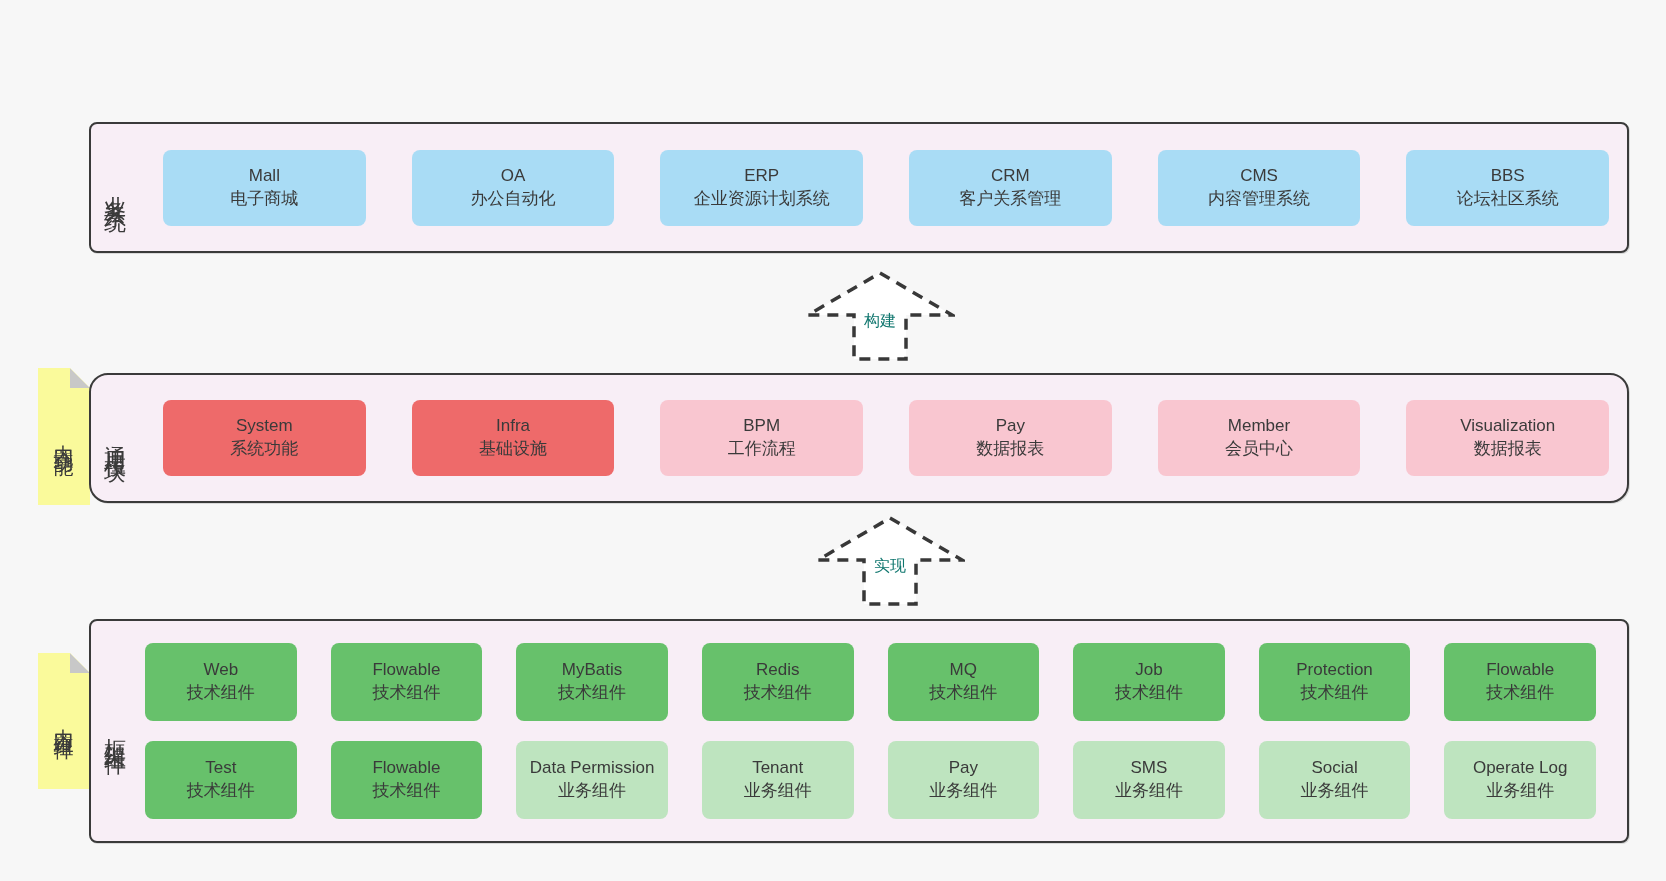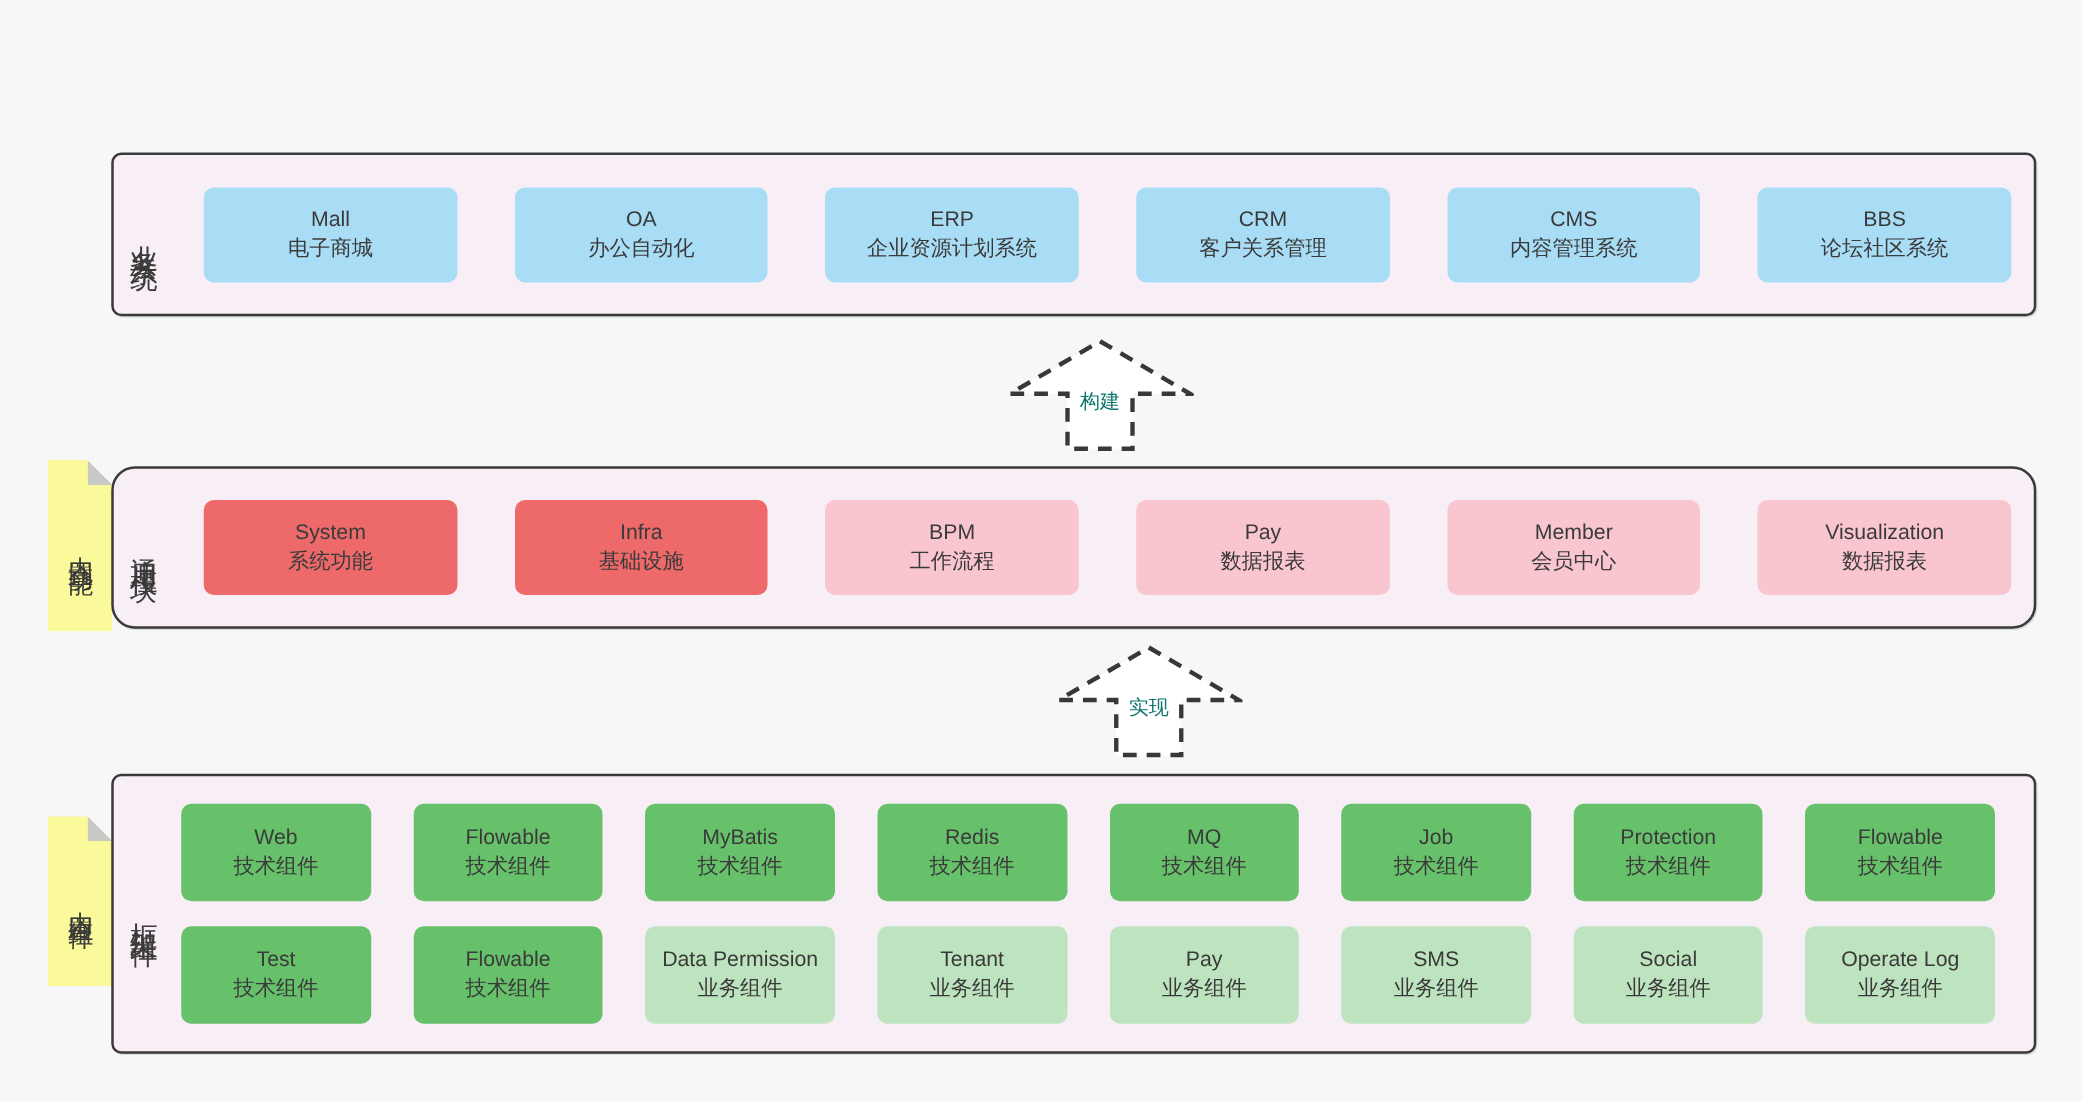--- a/index.html
+++ b/index.html
@@ -164,21 +164,21 @@
           </div>
 
           <div class="box variant-pink">
             <div class="box-name">Visualization</div>
             <div class="box-desc">数据报表</div>
           </div>
         </div>
     </div>
   </div>
 
-  <div class="arrow" style="left:844px; top:515px;">
+  <div class="arrow" style="left:815px; top:515px;">
     <svg viewBox="0 0 150 92">
       <path d="M75 3 L147 45 L101 45 L101 89 L49 89 L49 45 L3 45 Z" fill="#ffffff" stroke="#383838" stroke-width="3.5" stroke-dasharray="11 8" stroke-linejoin="miter"></path>
     </svg>
     <span class="arrow-label">实现</span>
   </div>
 
   <div class="layer" style="left:89px; top:619px; width:1540px; height:224px;">
     <div class="side-label">框架组件</div>
     <div class="layer-rows rows-3">
       <div class="row row-8">

